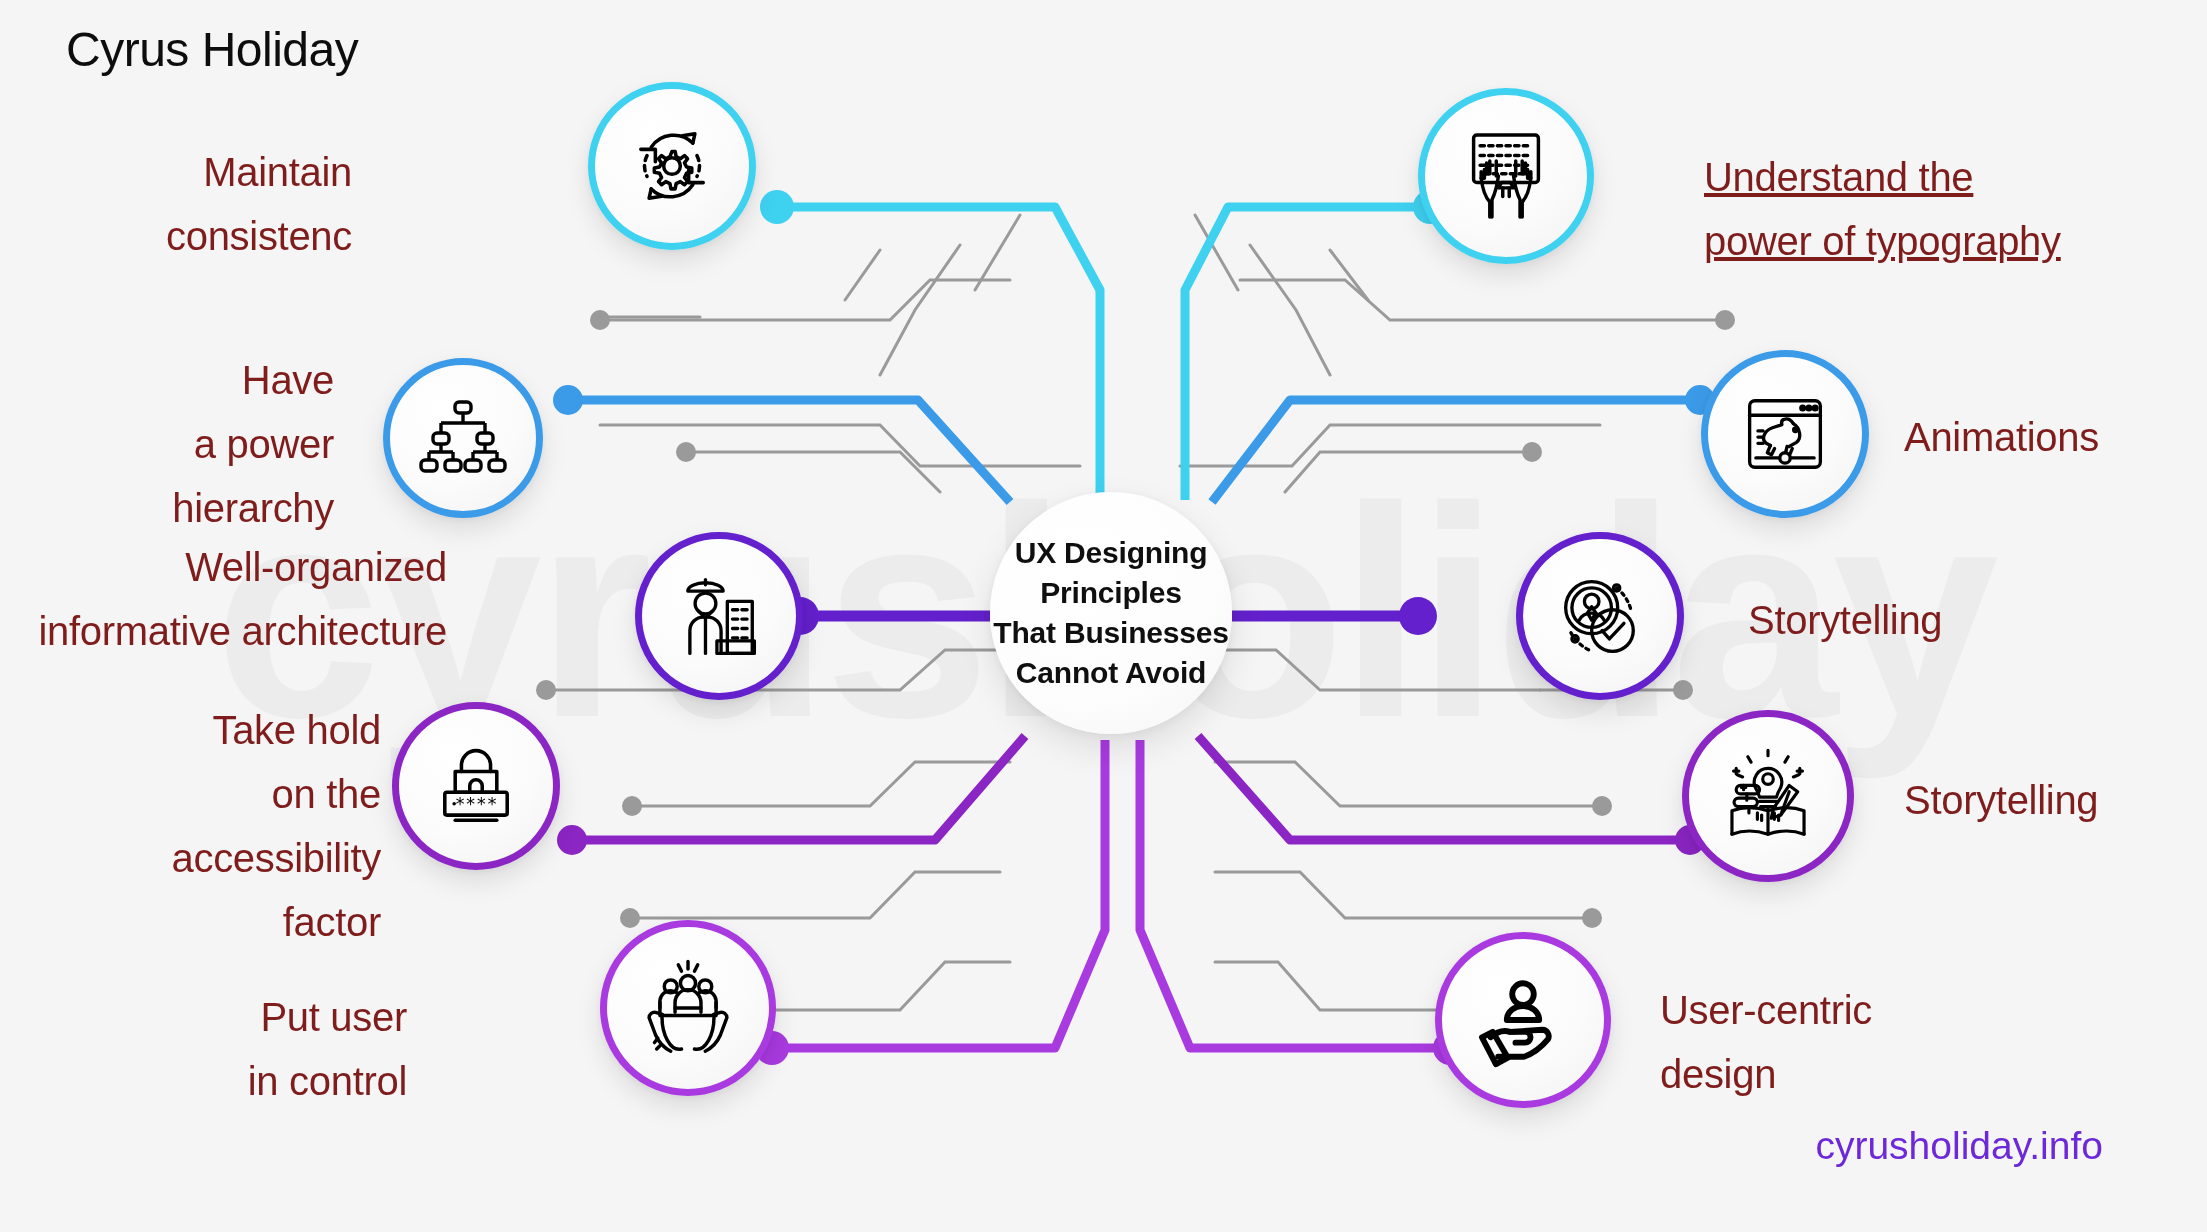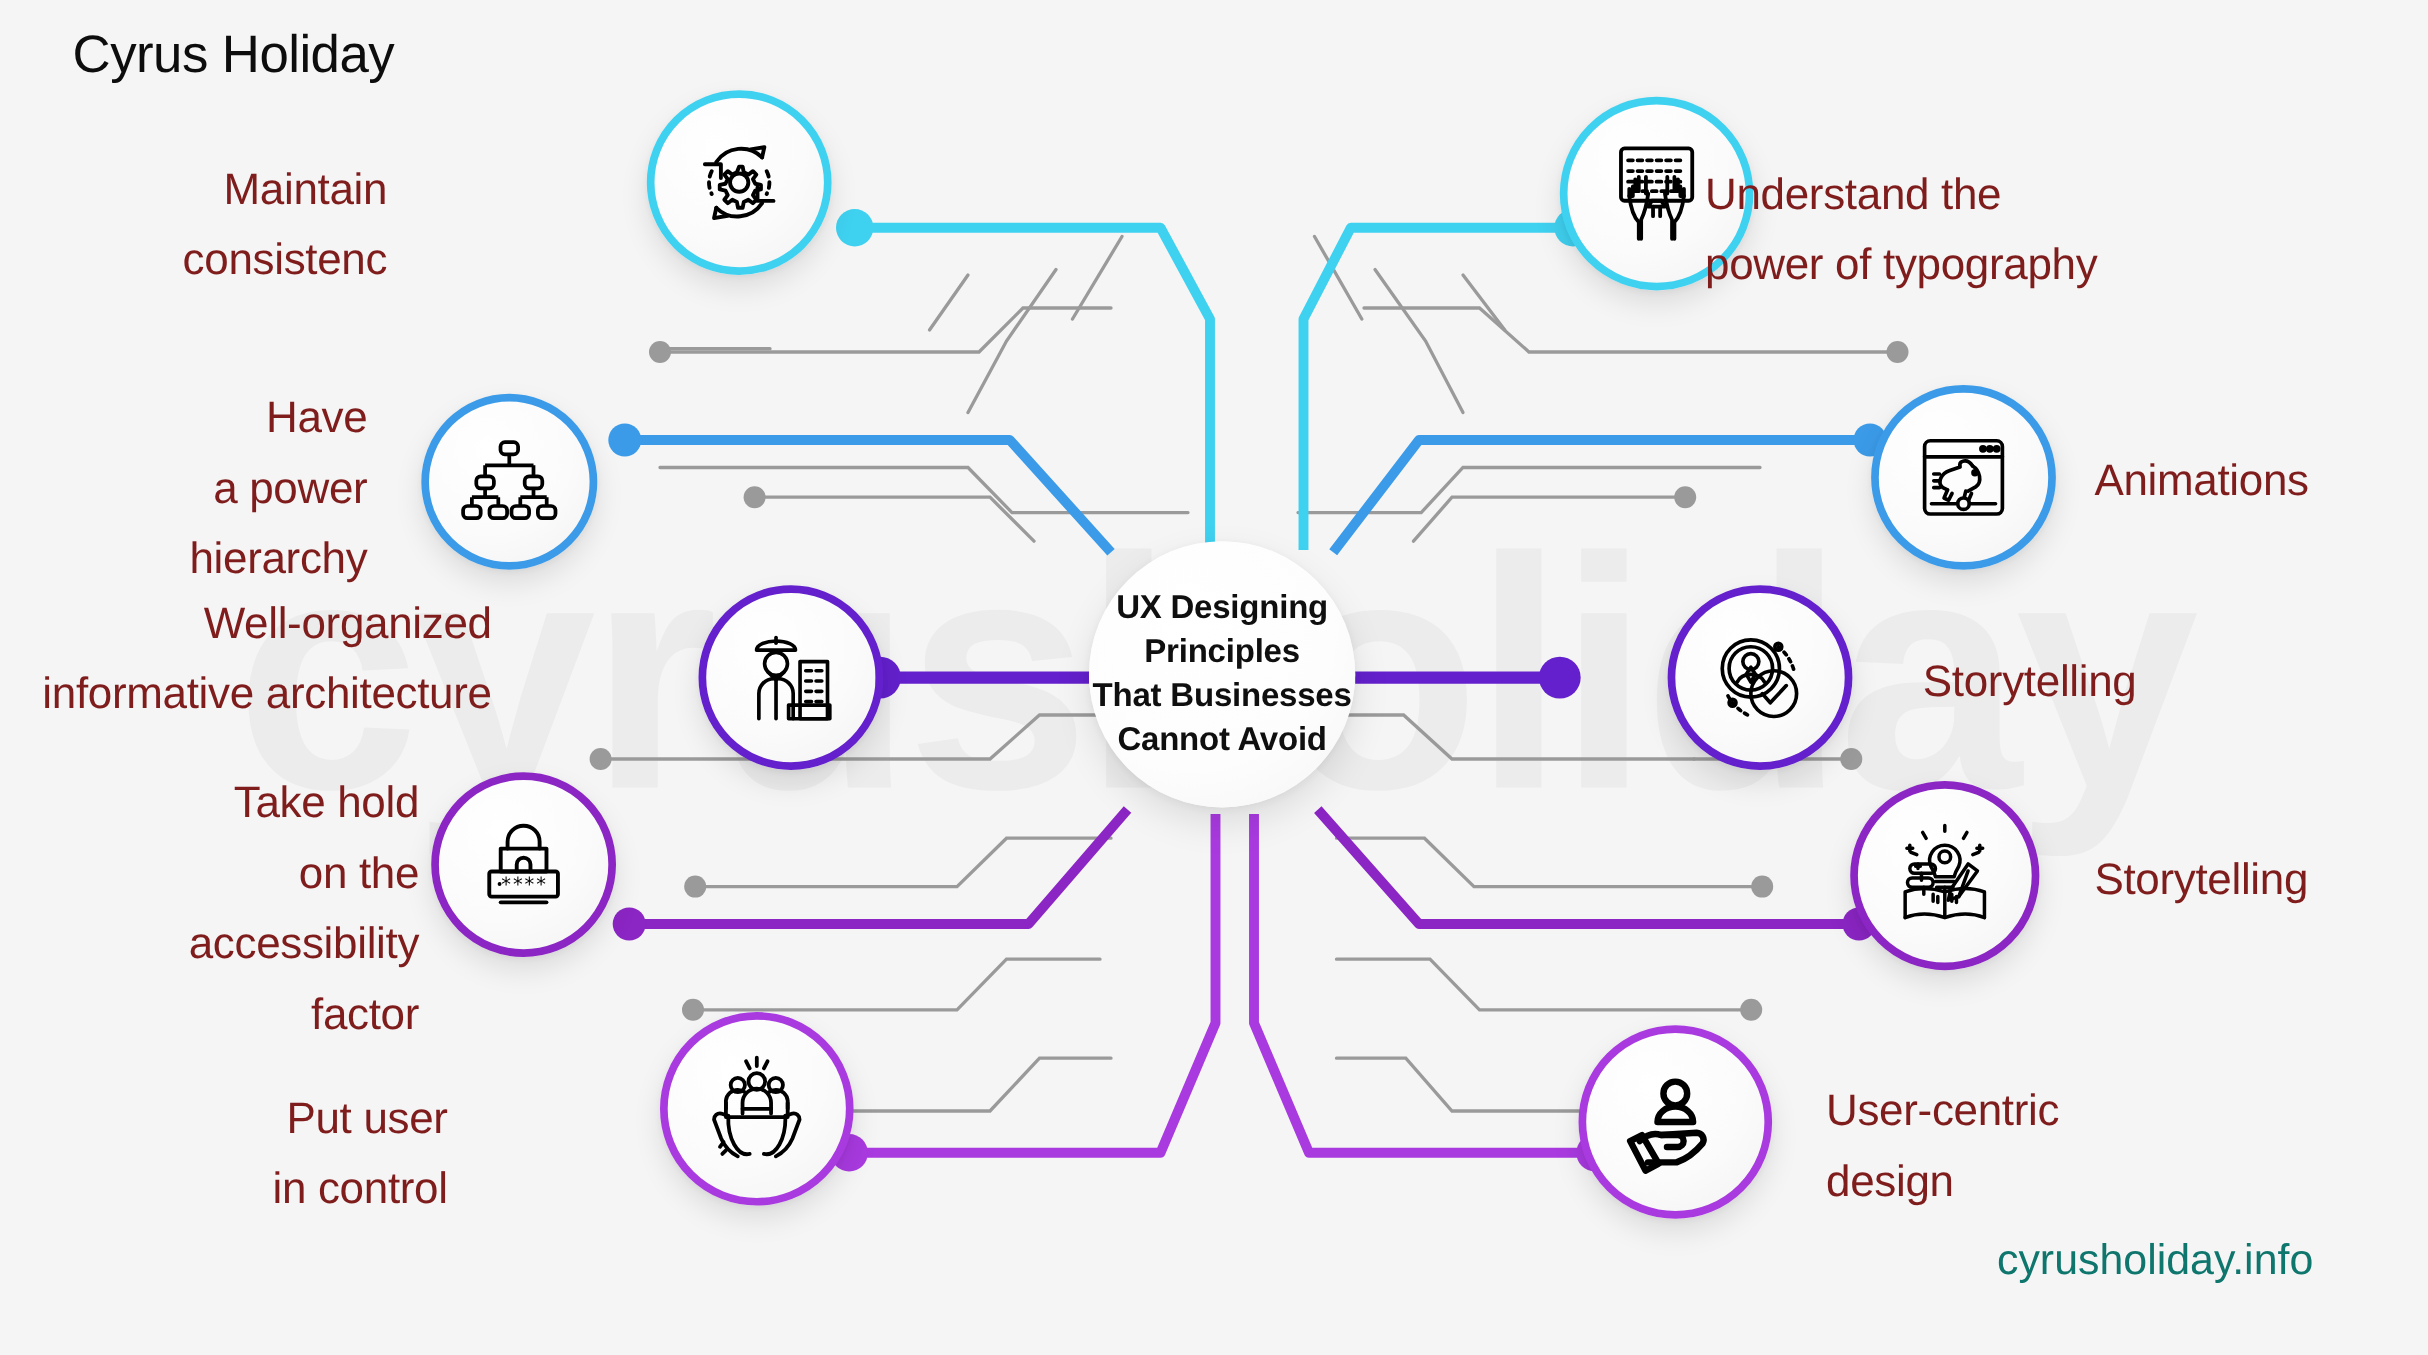--- a/index.html
+++ b/index.html
@@ -31,21 +31,21 @@
 
   
   .brand{
     position:absolute;left:66px;top:22px;
     font-size:48px;font-weight:400;color:#0d0d0d;
     letter-spacing:-0.5px;
     z-index:6;white-space:nowrap;
   }
   .footer-url{
     position:absolute;right:104px;top:1124px;
-    font-size:39px;color:#0f766e;font-weight:400;
+    font-size:39px;color:#6d28d9;font-weight:400;
     z-index:6;white-space:nowrap;
   }
 
   
   .hub{
     position:absolute;
     left:990px;top:492px;
     width:242px;height:242px;
     border-radius:50%;
     background:radial-gradient(circle at 38% 32%, #ffffff 0%, #fdfdfd 58%, #f4f4f4 100%);
@@ -320,21 +320,21 @@
         <path d="M59 36 v14"></path>
         <path d="M27 52 q2 16 8 22 v14"></path>
         <path d="M43 50 q-2 14 -6 22 v16"></path>
         <path d="M73 52 q-2 16 -8 22 v14"></path>
         <path d="M57 50 q2 14 6 22 v16"></path>
         <path d="M46 56 l-3 5 h14 l-3 -5z"></path>
         <path d="M47 61 v8 M53 61 v8"></path>
       </svg>
     </span>
   </div>
-  <div class="label right" style="left:1550px;top:145px;">Understand the
+  <div class="label right" style="left:1704px;top:145px;text-decoration:underline;">Understand the
 power of typography</div>
 
   <div class="node" style="left:1701px;top:350px;width:168px;height:168px;border:7px solid #3b9be8;">
     <span>
       <svg width="104" height="104" viewBox="0 0 100 100" fill="none" stroke="#000" stroke-width="3.2" stroke-linecap="round" stroke-linejoin="round">
         <rect x="16" y="18" width="68" height="64" rx="5"></rect>
         <path d="M16 32 h68"></path>
         <circle cx="67" cy="25" r="1.8" fill="#000"></circle>
         <circle cx="73" cy="25" r="1.8" fill="#000"></circle>
         <circle cx="79" cy="25" r="1.8" fill="#000"></circle>

